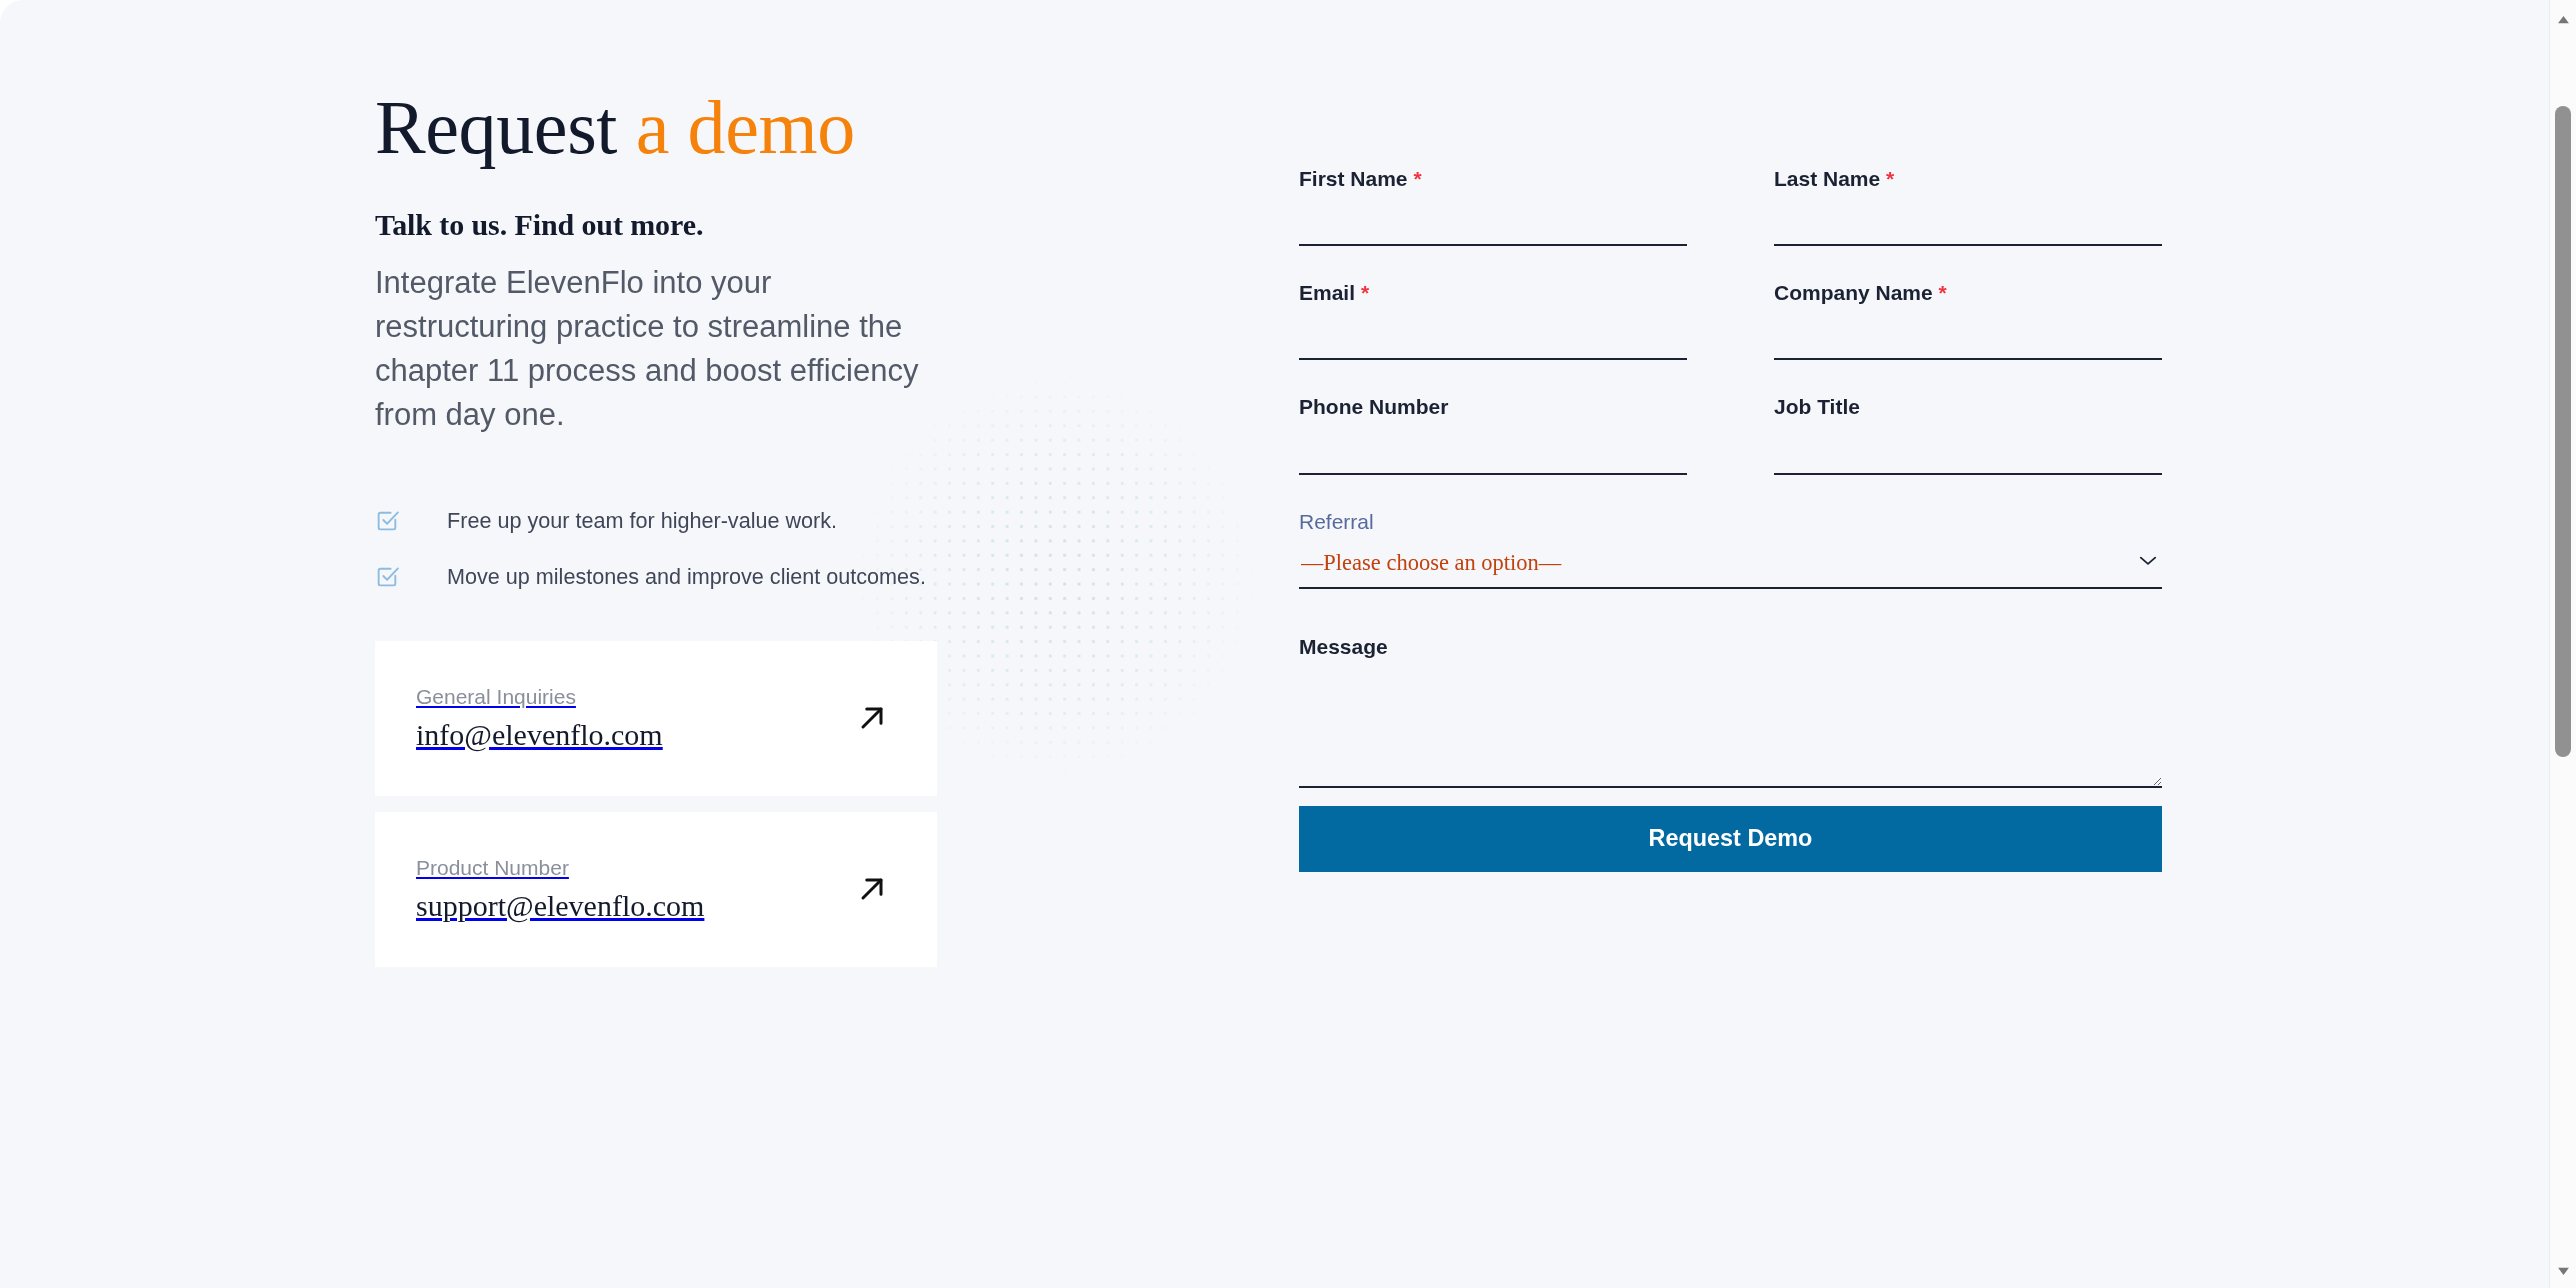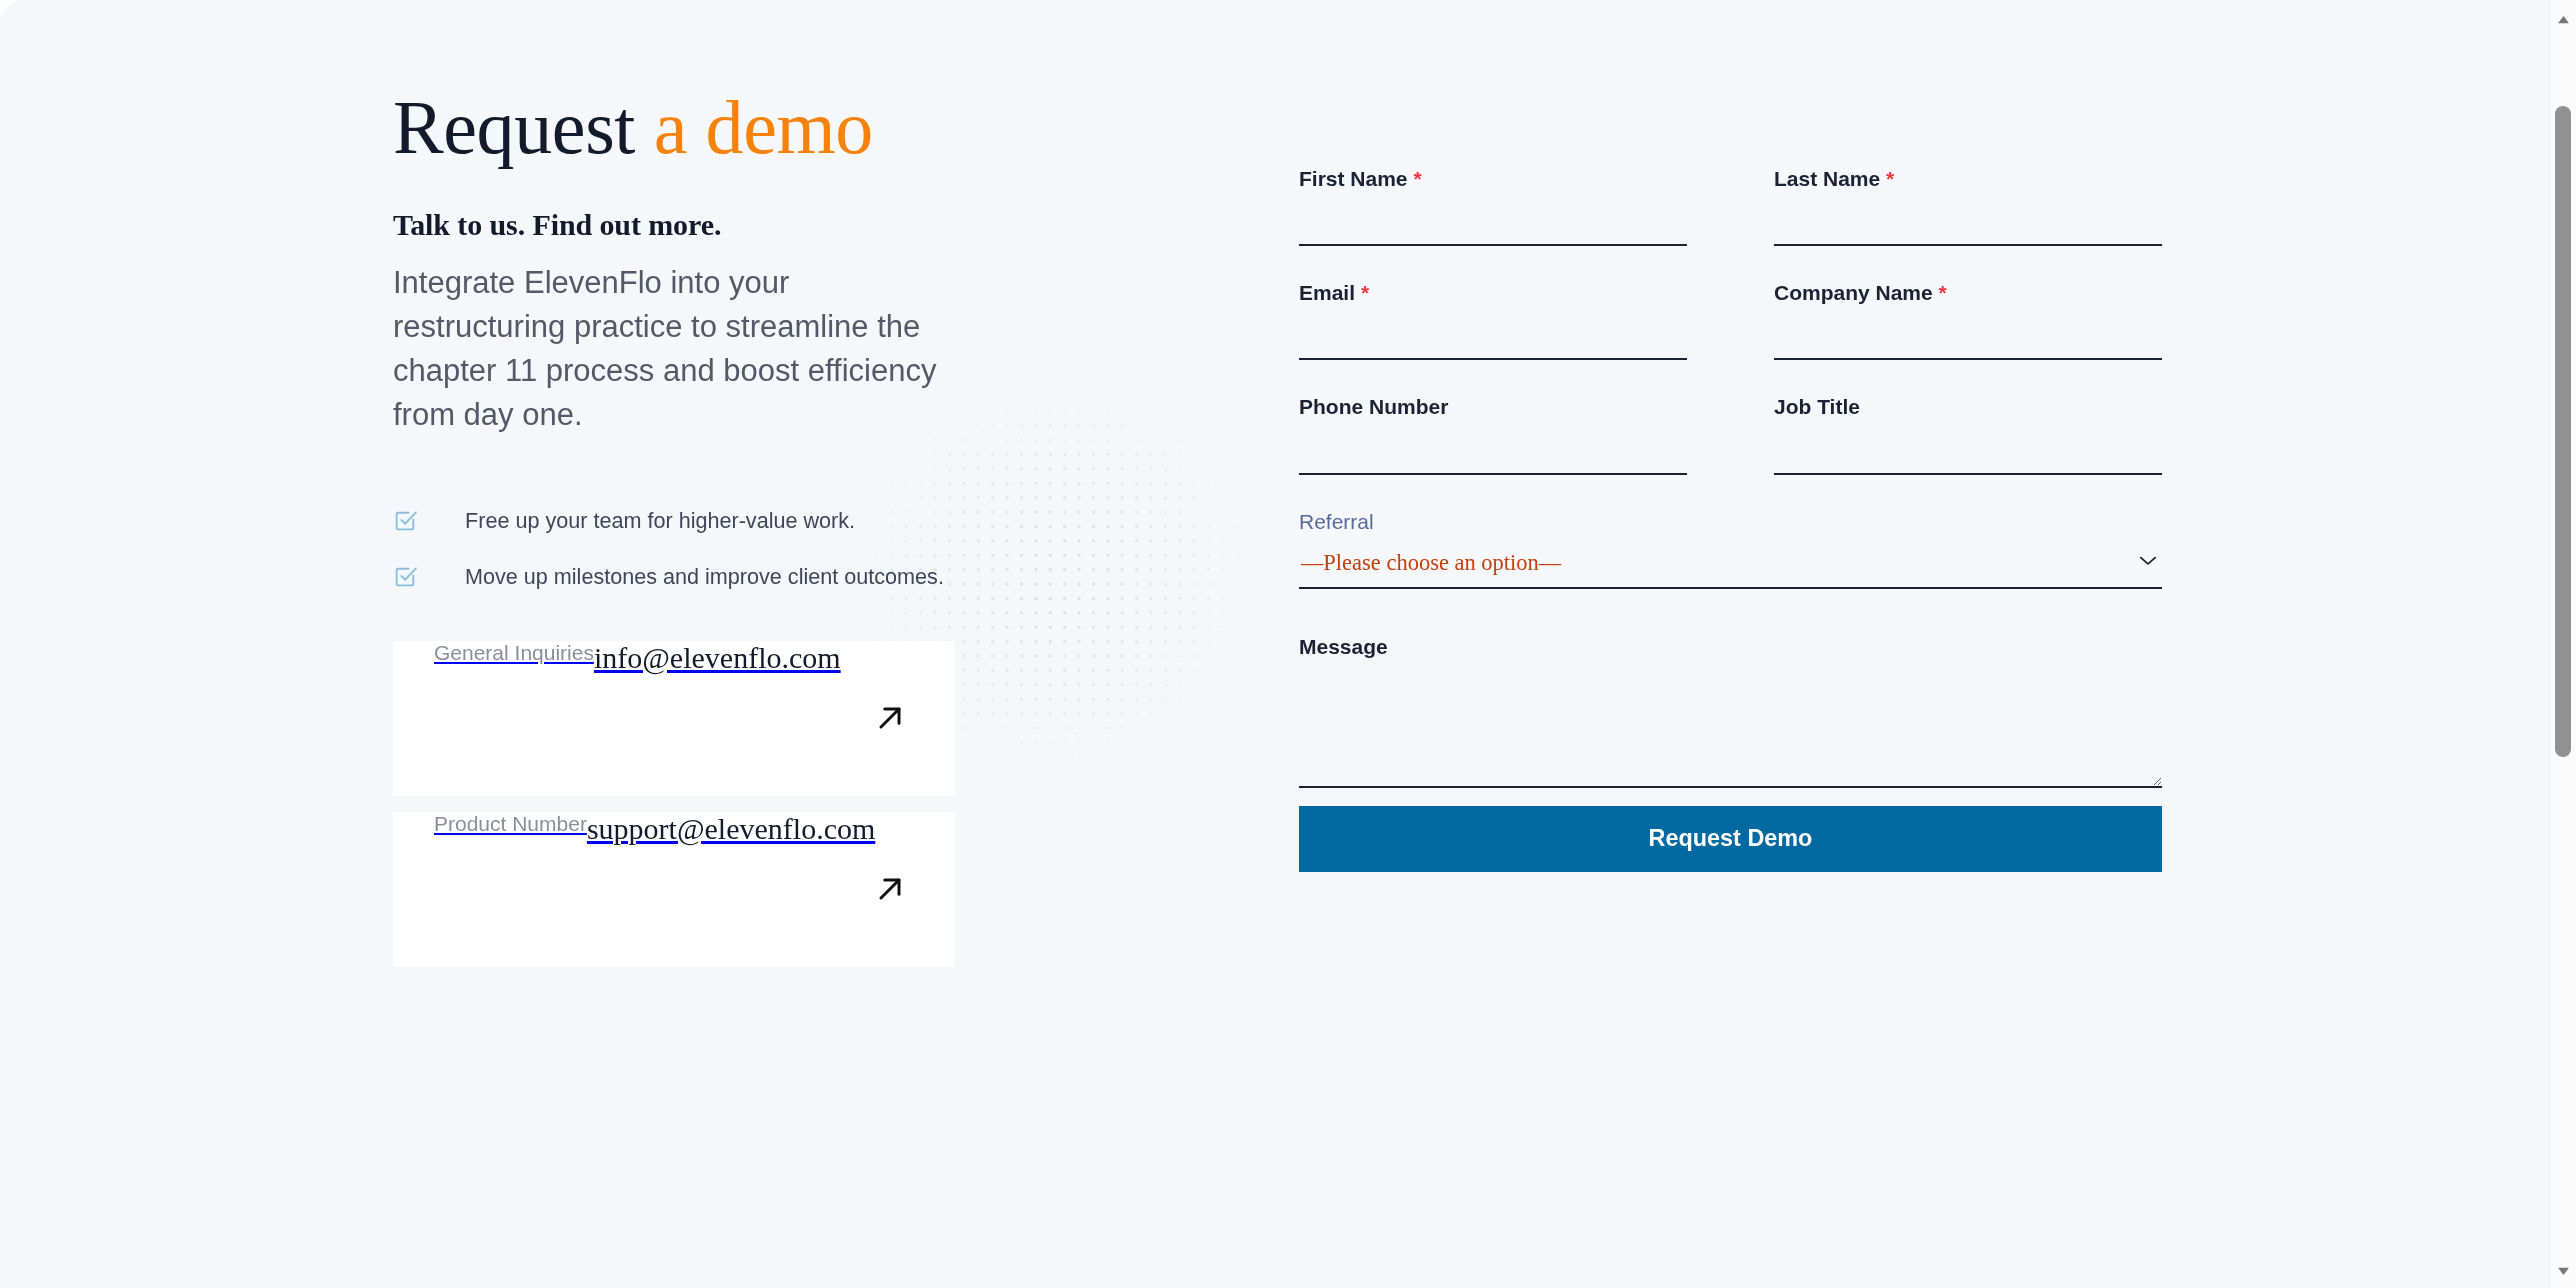--- a/index.html
+++ b/index.html
@@ -42,21 +42,21 @@
   #content {
     position: absolute;
     left: 0; top: 0;
     width: 2515px;
     height: 1289px;
   }
 
   
   #left-col {
     position: absolute;
-    left: 393px;
+    left: 375px;
     top: 87px;
     width: 631px;
   }
 
   #page-title {
     font-family: "Liberation Serif", serif;
     font-size: 76px;
     line-height: 1.06;
     font-weight: 400;
     color: #131a2b;
@@ -107,22 +107,22 @@
   }
 
   
   #contact-cards { margin-top: 36px; }
   .contact-card {
     position: relative;
     width: 562px;
     height: 155px;
     background: #ffffff;
     display: flex;
-    flex-direction: row;
-    justify-content: flex-start;
+    flex-direction: column;
+    justify-content: center;
     padding: 0 41px;
     margin-bottom: 16px;
   }
   .contact-label {
     font-size: 21px;
     color: #8a8f9c;
     margin-bottom: 9px;
   }
   .contact-email {
     font-family: "Liberation Serif", serif;

